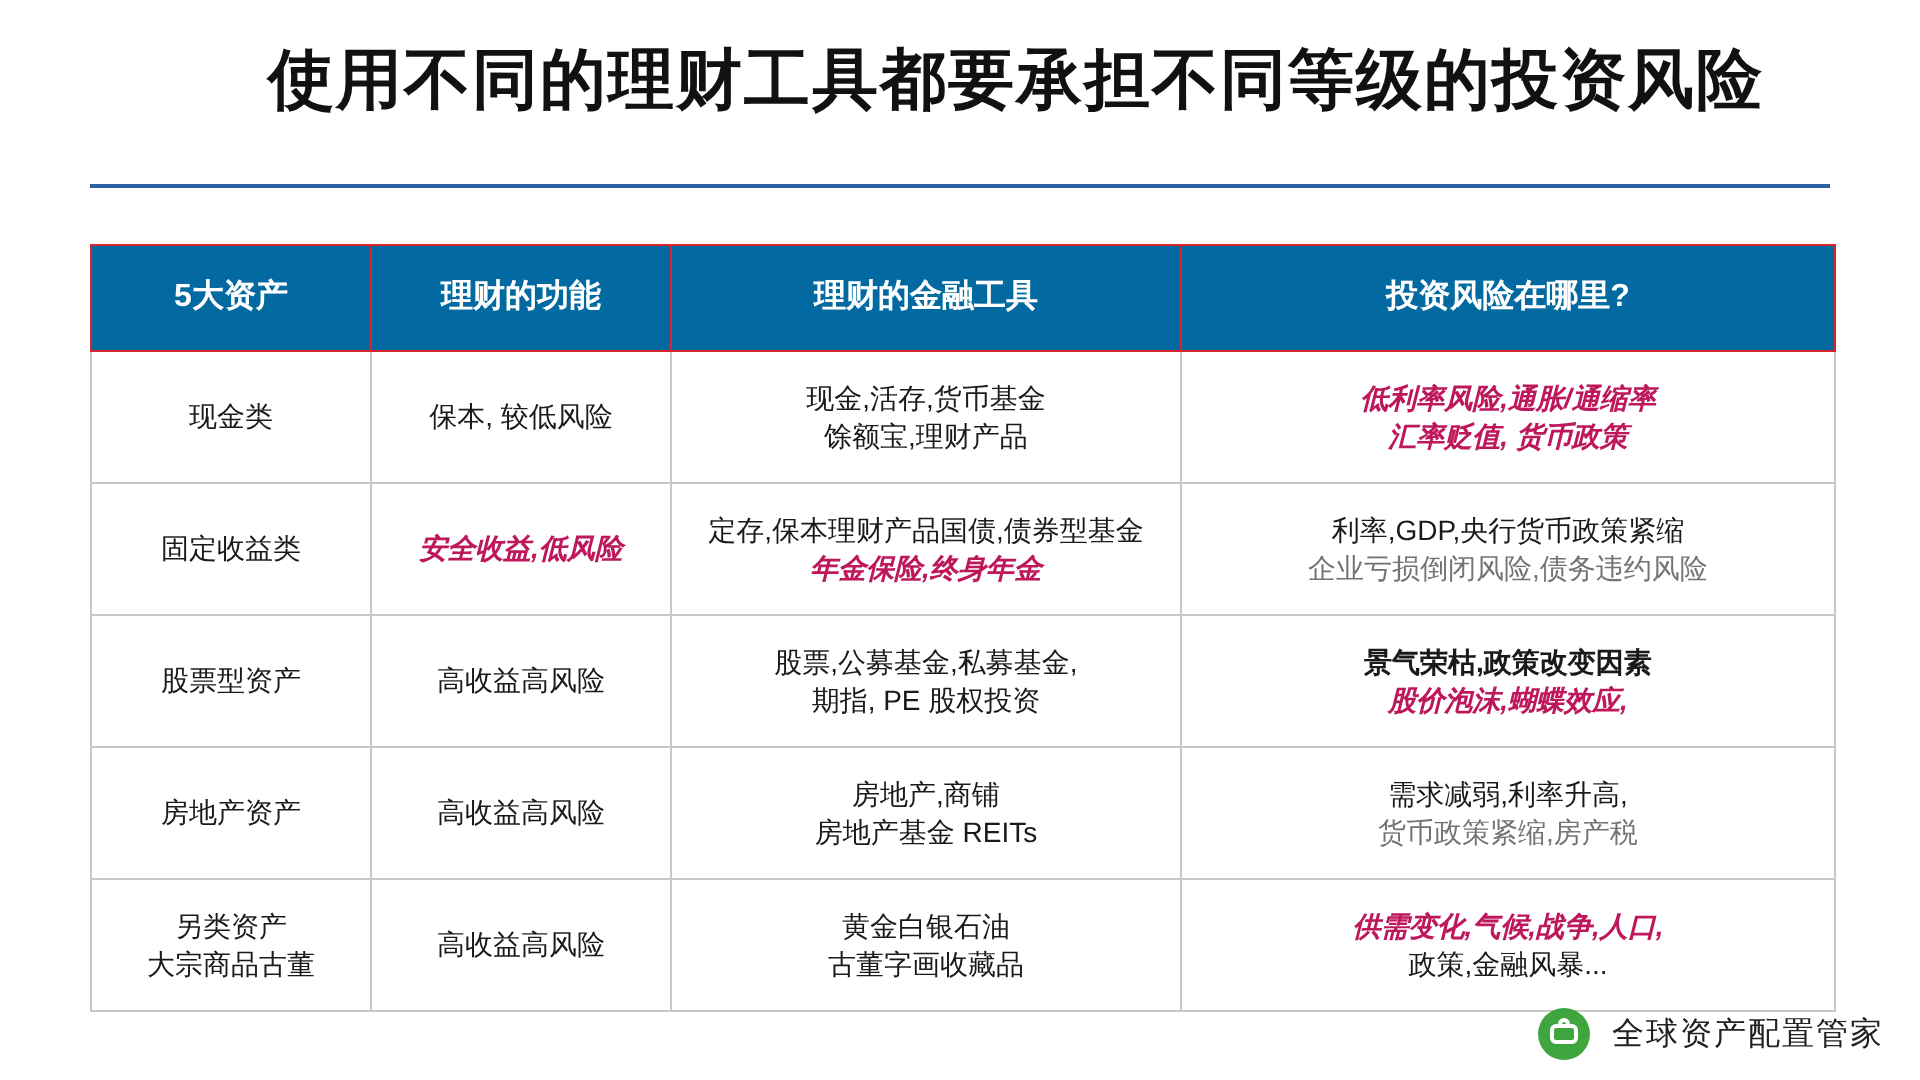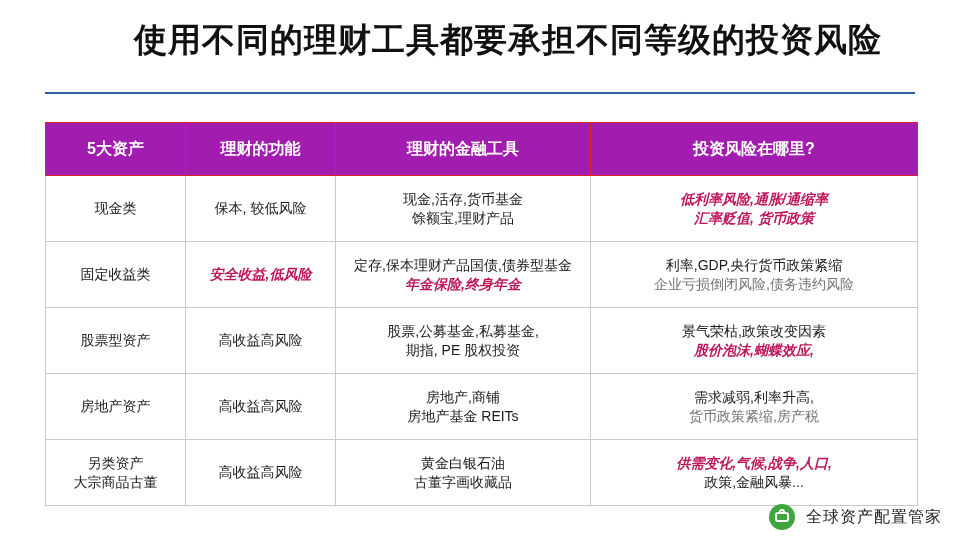--- a/index.html
+++ b/index.html
@@ -55,35 +55,35 @@
   table.main td, table.main th {
     border: 1px solid #c9c9c9;
     vertical-align: middle;
     text-align: center;
     padding: 4px 6px;
     font-size: 14px;
     color: #1a1a1a;
     line-height: 1.35;
   }
   table.main thead th {
-    background: #a21caf;
+    background: #0369a1;
     color: #ffffff;
     font-weight: bold;
     font-size: 16px;
     height: 44px;
     border: 1px solid #d9262c;
   }
   col.c1 { width: 140px; }
   col.c2 { width: 150px; }
   col.c3 { width: 255px; }
   col.c4 { width: 327px; }
   tbody tr { height: 66px; }
   .cell-line { display: block; }
   .red { color: #737373; }
-  .bold { font-weight: normal; }
+  .bold { font-weight: bold; }
   .red-bold { color: #be185d; font-weight: bold; font-style: italic; }
   .cat { font-size: 15px; }
   .badge {
     position: absolute;
     right: 18px;
     bottom: 10px;
     display: flex;
     align-items: center;
     gap: 11px;
   }

